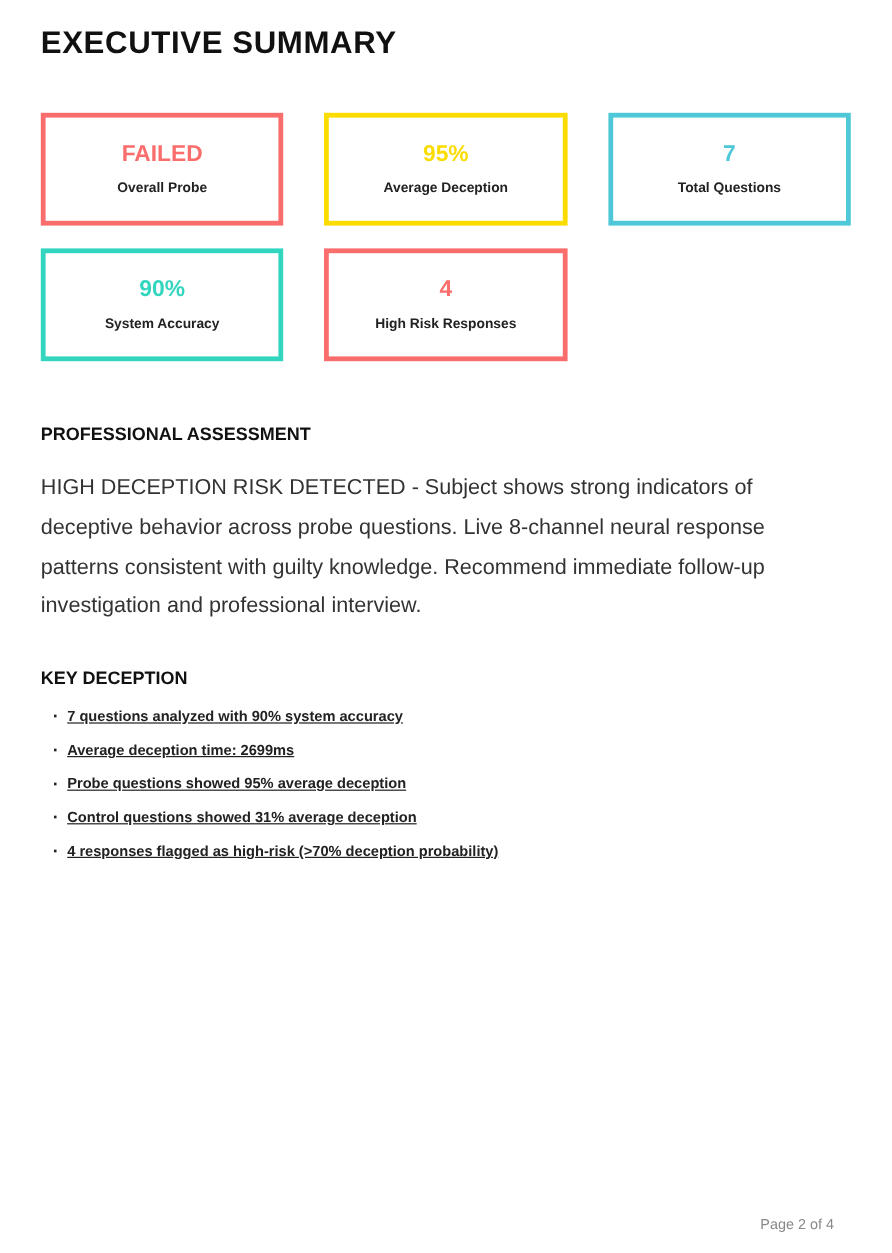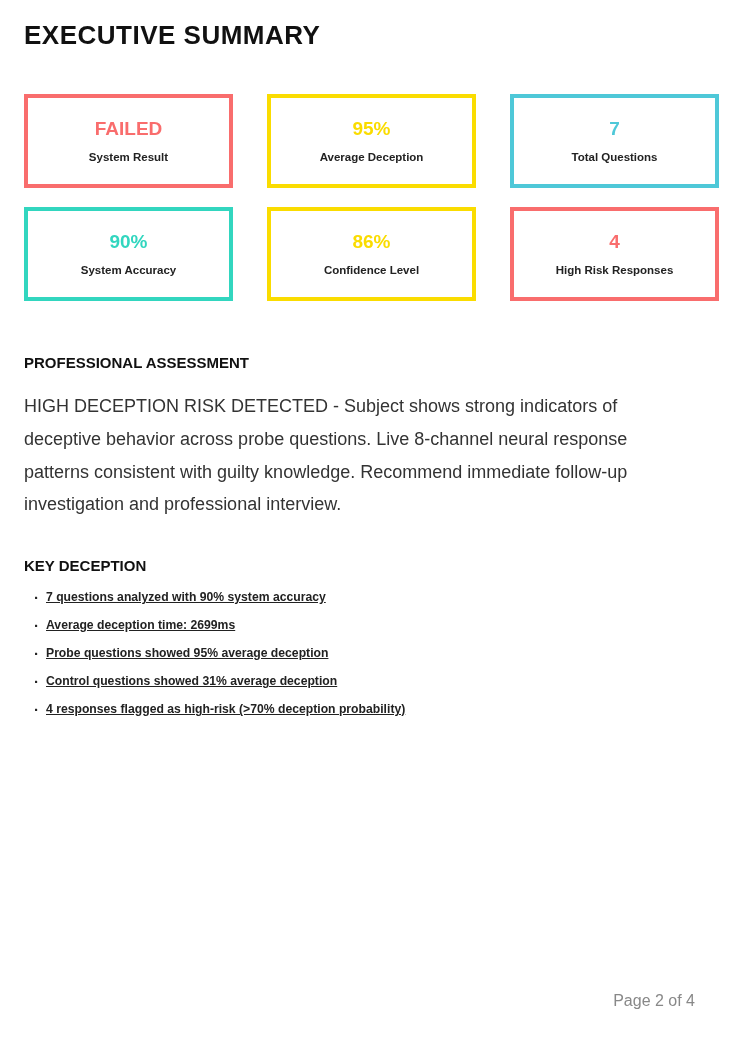--- a/index.html
+++ b/index.html
@@ -13,21 +13,21 @@
     font-family: "Liberation Sans", sans-serif;
     color: #222222;
     position: relative;
     overflow: hidden;
   }
   .page {
     position: relative;
     width: 743px;
     height: 1044px;
     box-sizing: border-box;
-    padding: 0 24px;
+    padding: 0 34px;
   }
   .doc-title {
     font-size: 26px;
     font-weight: bold;
     letter-spacing: 0.5px;
     color: #111111;
     margin: 0;
     padding-top: 20px;
   }
   .metric-grid {
@@ -95,52 +95,48 @@
     content: "\00B7";
     position: absolute;
     left: 10px;
     top: -1px;
     font-size: 15px;
     color: #222222;
   }
   .page-footer {
     position: absolute;
     right: 48px;
-    bottom: 34px;
-    font-size: 16px;
+    bottom: 17px;
+    font-size: 12px;
     color: #888888;
   }
 </style>
 </head>
 <body>
 
 <div class="page">
 
   <h1 class="doc-title">EXECUTIVE SUMMARY</h1>
 
   <div class="metric-grid">
     <div class="metric-card" style="border-color: rgb(249, 109, 109);">
       <div class="metric-value" style="color: rgb(249, 109, 109);">FAILED</div>
-      <div class="metric-label">System Result</div>
+      <div class="metric-label">Overall Probe</div>
     </div>
     <div class="metric-card" style="border-color: rgb(250, 220, 0);">
       <div class="metric-value" style="color: rgb(250, 220, 0);">95%</div>
       <div class="metric-label">Average Deception</div>
     </div>
     <div class="metric-card" style="border-color: rgb(78, 200, 216);">
       <div class="metric-value" style="color: rgb(78, 200, 216);">7</div>
       <div class="metric-label">Total Questions</div>
     </div>
     <div class="metric-card" style="border-color: rgb(50, 214, 191);">
       <div class="metric-value" style="color: rgb(50, 214, 191);">90%</div>
       <div class="metric-label">System Accuracy</div>
-    </div>
-    <div class="metric-card" style="border-color: rgb(250, 220, 0);">
-      <div class="metric-value" style="color: rgb(250, 220, 0);">86%</div>
-      <div class="metric-label">Confidence Level</div>
     </div>
     <div class="metric-card" style="border-color: rgb(249, 109, 109);">
       <div class="metric-value" style="color: rgb(249, 109, 109);">4</div>
       <div class="metric-label">High Risk Responses</div>
     </div>
   </div>
 
   <div class="assessment-section">
     <h2 class="section-title">PROFESSIONAL ASSESSMENT</h2>
     <p class="assessment-body">HIGH DECEPTION RISK DETECTED - Subject shows strong indicators of deceptive behavior across probe questions. Live 8-channel neural response patterns consistent with guilty knowledge. Recommend immediate follow-up investigation and professional interview.</p>

